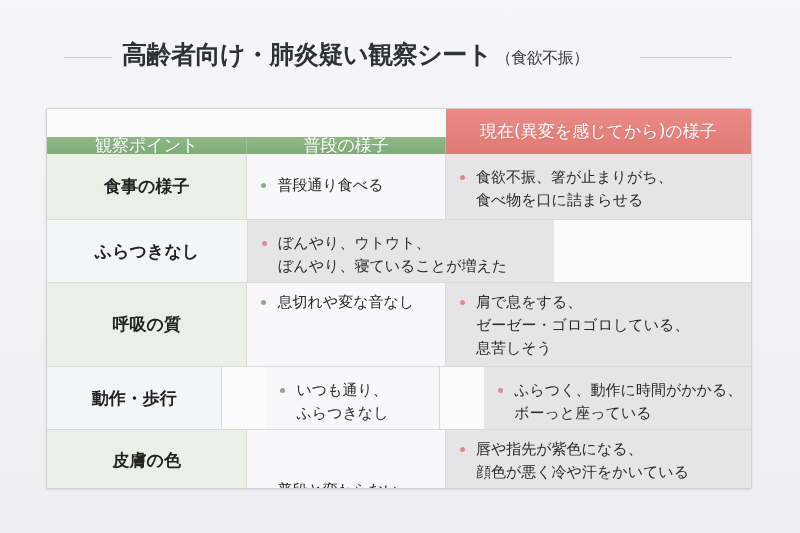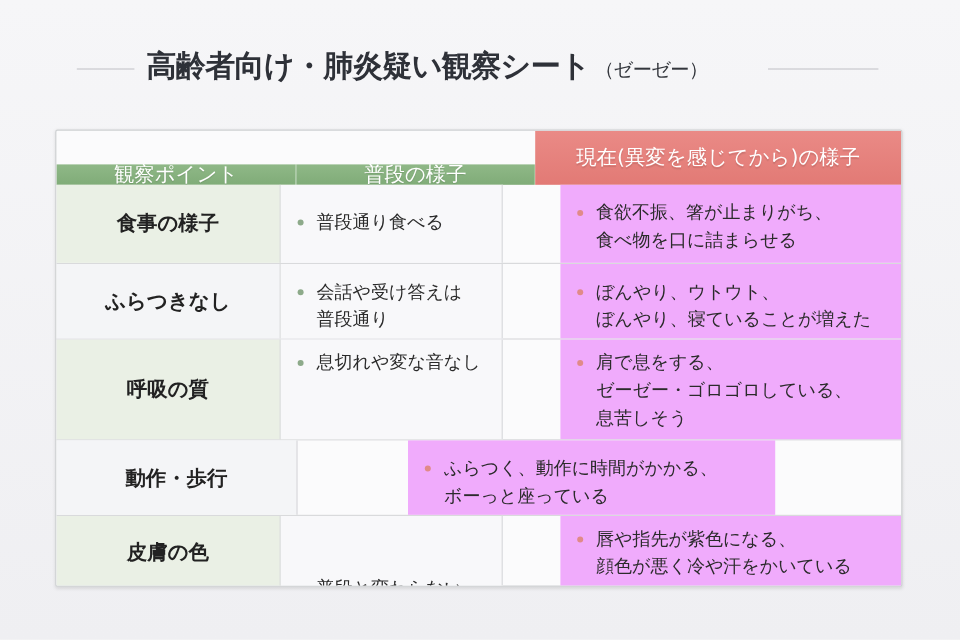--- a/index.html
+++ b/index.html
@@ -61,21 +61,21 @@
     .r3 { height: 84px; }
     .r4 { height: 63px; gap: 44px; }
     .r5 { height: 60px; }
     .point {
       display: flex; align-items: center; justify-content: center;
       font-size: 17px; color: #222; font-weight: bold;
     }
     .point.green { background: #eaf0e5; }
     .point.white { background: #f4f5f7; }
     .normal { background: #f8f8fa; }
-    .current { background: #f0abfc; margin-left: 48px; }
+    .current { background: #e5e5e5; }
     .bullet-text {
       position: absolute; left: 14px; top: 12px;
       font-size: 15px; line-height: 23px; color: #2b2b2b;
       padding-left: 16px; white-space: pre-line;
     }
     .r3 .bullet-text { top: 8px; }
     .r5 .bullet-text { top: 8px; }
     .r1 .c2 .bullet-text { top: 20px; }
     .r5 .c2 .bullet-text { top: 12px; margin-top: 37px; }
     .dot {
@@ -83,21 +83,21 @@
     }
     .normal .dot { background: #8daa8a; }
     .current .dot { background: #e08a88; }
   </style>
 </head>
 <body>
 
 <div class="page">
   <div class="title-row">
     <div class="title-line left"></div>
-    <div class="title"><span>高齢者向け・肺炎疑い観察シート</span><span class="sub">（ゼーゼー）</span></div>
+    <div class="title"><span>高齢者向け・肺炎疑い観察シート</span><span class="sub">（食欲不振）</span></div>
     <div class="title-line right"></div>
   </div>
 
   <div class="table">
     <div class="row header">
       <div class="cell c1">観察ポイント</div>
       <div class="cell c2">普段の様子</div>
       <div class="cell c3">現在(異変を感じてから)の様子</div>
     </div>
 
@@ -107,44 +107,44 @@
         <div class="bullet-text"><span class="dot"></span><span>普段通り食べる</span></div>
       </div>
       <div class="cell c3 current">
         <div class="bullet-text"><span class="dot"></span><span>食欲不振、箸が止まりがち、
 食べ物を口に詰まらせる</span></div>
       </div>
     </div>
 
     <div class="row r2">
       <div class="cell c1 point white">ふらつきなし</div>
-      <div class="cell c2 normal">
-        <div class="bullet-text"><span class="dot"></span><span>会話や受け答えは
-普段通り</span></div>
-      </div>
       <div class="cell c3 current">
         <div class="bullet-text"><span class="dot"></span><span>ぼんやり、ウトウト、
 ぼんやり、寝ていることが増えた</span></div>
       </div>
     </div>
 
     <div class="row r3">
       <div class="cell c1 point green">呼吸の質</div>
       <div class="cell c2 normal">
         <div class="bullet-text"><span class="dot"></span><span>息切れや変な音なし</span></div>
       </div>
       <div class="cell c3 current">
         <div class="bullet-text"><span class="dot"></span><span>肩で息をする、
 ゼーゼー・ゴロゴロしている、
 息苦しそう</span></div>
       </div>
     </div>
 
     <div class="row r4">
       <div class="cell c1 point white">動作・歩行</div>
+      <div class="cell c2 normal">
+        <div class="bullet-text"><span class="dot"></span><span>いつも通り、
+ふらつきなし</span></div>
+      </div>
       <div class="cell c3 current">
         <div class="bullet-text"><span class="dot"></span><span>ふらつく、動作に時間がかかる、
 ボーっと座っている</span></div>
       </div>
     </div>
 
     <div class="row r5">
       <div class="cell c1 point green">皮膚の色</div>
       <div class="cell c2 normal">
         <div class="bullet-text"><span class="dot"></span><span>普段と変わらない</span></div>

